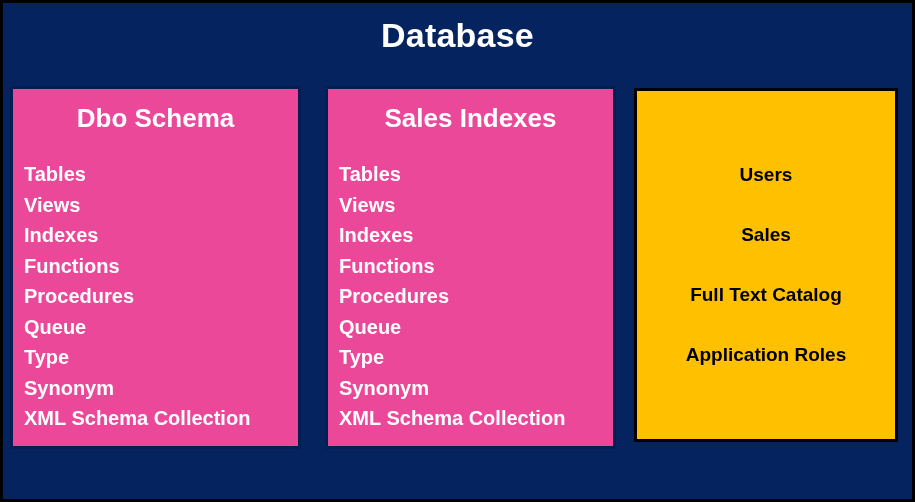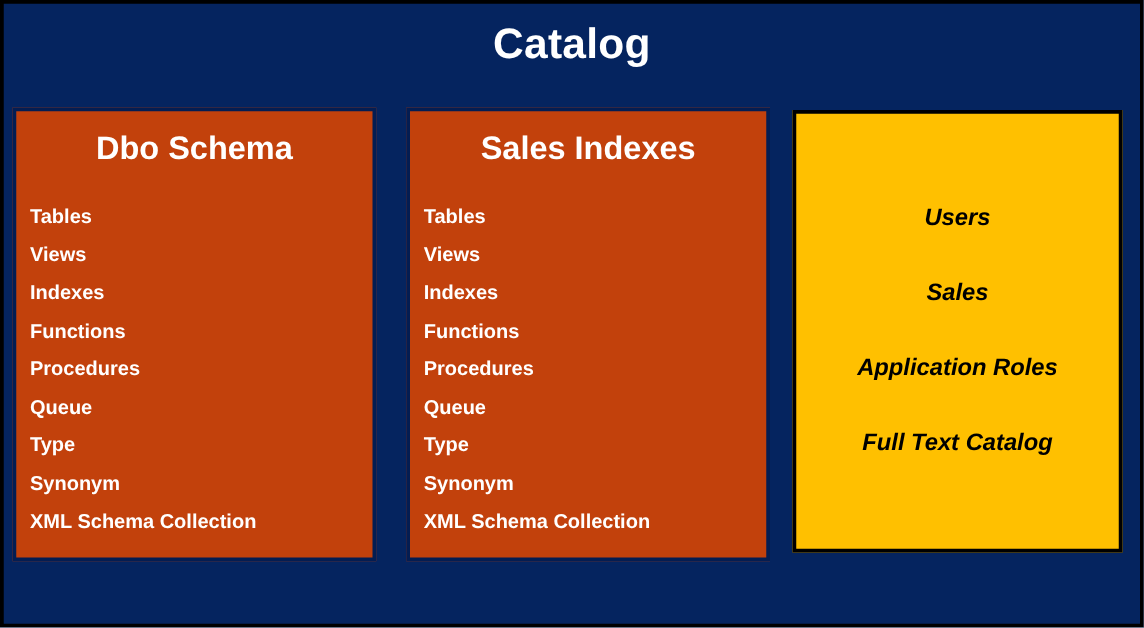--- a/index.html
+++ b/index.html
@@ -35,21 +35,21 @@
     line-height: 48px;
   }
 
   
   .schema-box {
     position: absolute;
     top: 83px;
     width: 291px;
     height: 363px;
     box-sizing: border-box;
-    background: #c2410c;
+    background: #ec4899;
     border: 3px solid #041d52;
   }
   #schema-box-0 { left: 7px; }
   #schema-box-1 { left: 322px; }
 
   .schema-title {
     text-align: center;
     color: #ffffff;
     font-size: 26px;
     font-weight: bold;
@@ -57,21 +57,21 @@
     line-height: 34px;
   }
 
   .schema-list {
     list-style: none;
     margin: 0;
     padding: 24px 0 0 11px;
   }
   .schema-list li {
     color: #ffffff;
-    font-size: 16px;
+    font-size: 20px;
     font-weight: bold;
     line-height: 30.5px;
     white-space: nowrap;
   }
 
   
   #security-box {
     position: absolute;
     left: 631px;
     top: 85px;
@@ -86,29 +86,28 @@
     align-items: center;
   }
   .security-item {
     color: #000000;
     font-size: 19px;
     font-weight: bold;
     text-align: center;
     margin: 0;
     padding: 19px 0;
     white-space: nowrap;
-    font-style: italic;
   }
 </style>
 </head>
 <body>
 
 <div id="diagram-root">
 
-  <div class="diagram-title">Catalog</div>
+  <div class="diagram-title">Database</div>
 
   <div class="schema-box" id="schema-box-0">
     <div class="schema-title">Dbo Schema</div>
     <ul class="schema-list">
       <li>Tables</li>
       <li>Views</li>
       <li>Indexes</li>
       <li>Functions</li>
       <li>Procedures</li>
       <li>Queue</li>
@@ -129,17 +128,17 @@
       <li>Queue</li>
       <li>Type</li>
       <li>Synonym</li>
       <li>XML Schema Collection</li>
     </ul>
   </div>
 
   <div id="security-box">
     <div class="security-item">Users</div>
     <div class="security-item">Sales</div>
+    <div class="security-item">Full Text Catalog</div>
     <div class="security-item">Application Roles</div>
-    <div class="security-item">Full Text Catalog</div>
   </div>
 
 </div>
 
 </body></html>

